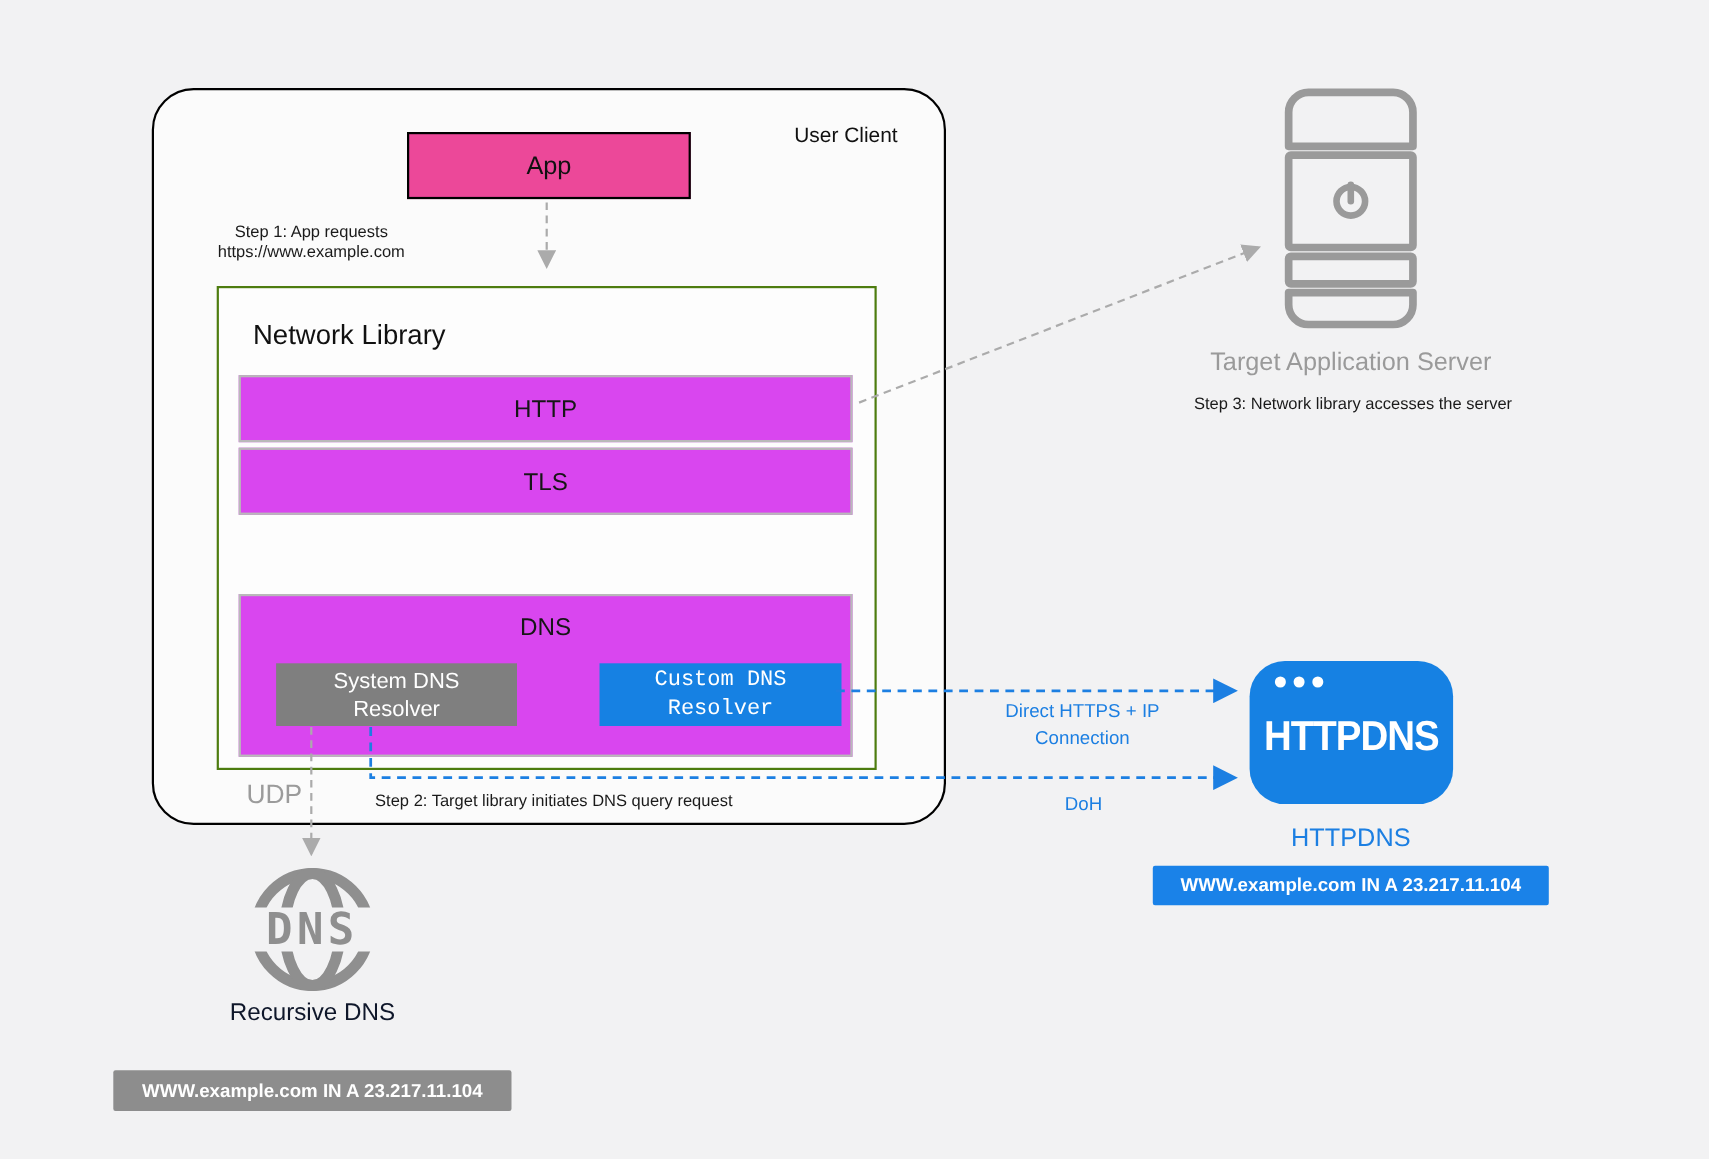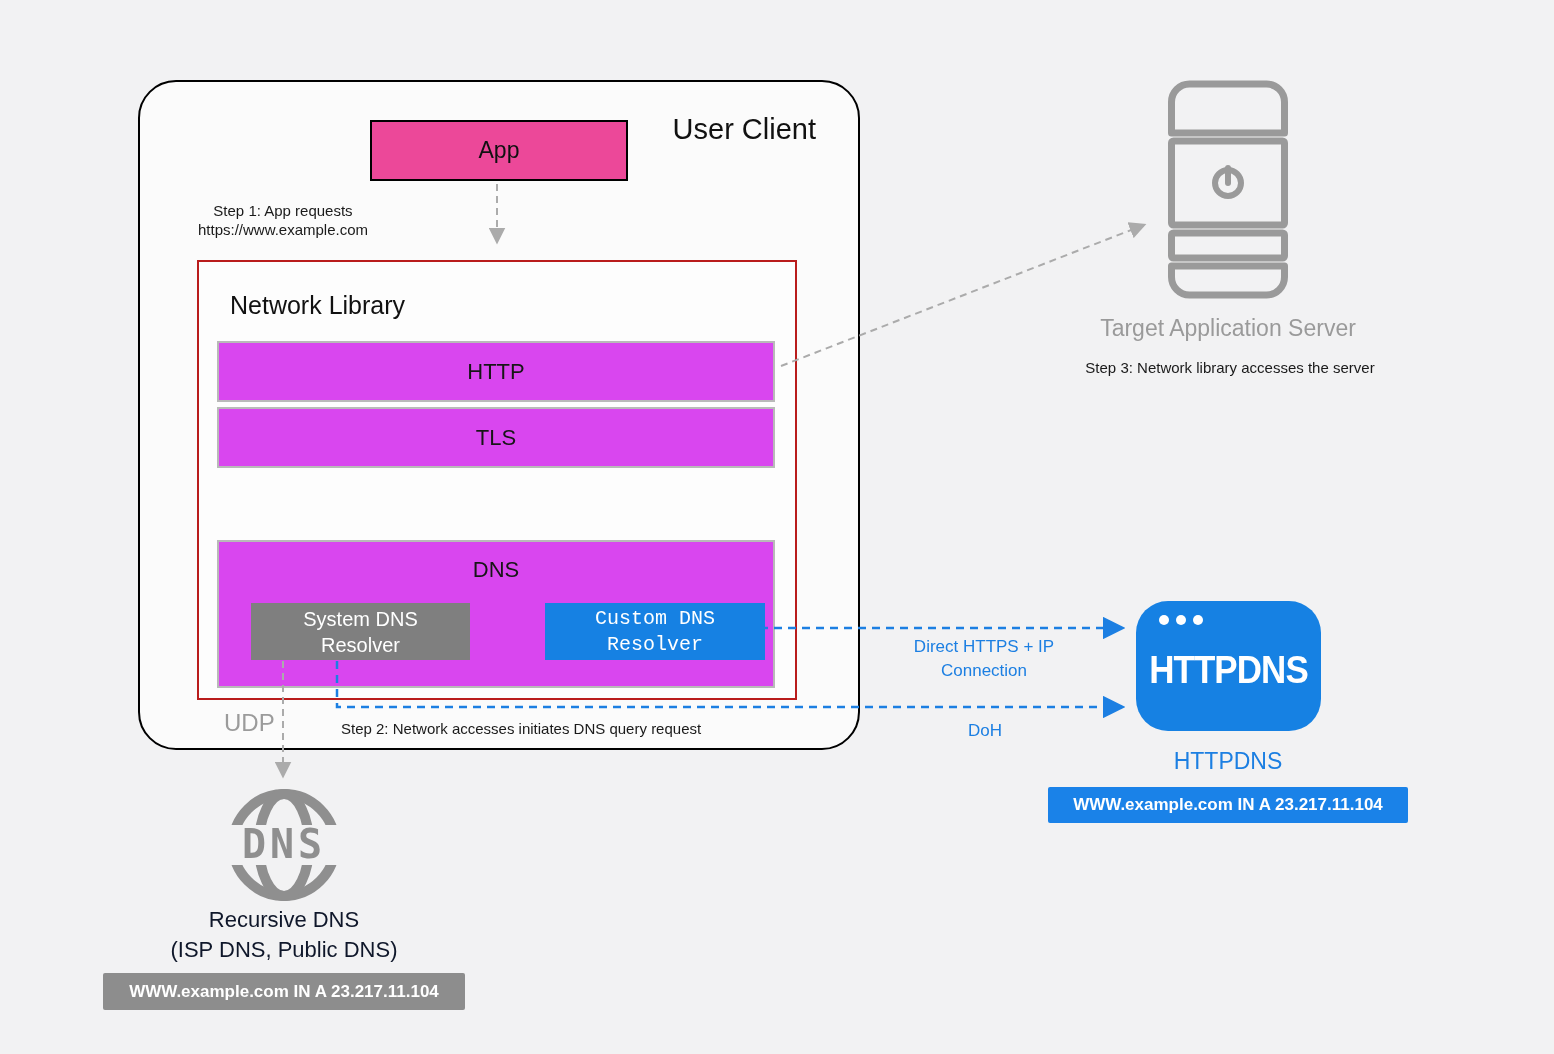--- a/index.html
+++ b/index.html
@@ -19,21 +19,21 @@
     position: absolute;
     left: 138px; top: 80px;
     width: 722px; height: 670px;
     background: #fbfbfb;
     border: 2px solid #000;
     border-radius: 38px;
   }
   .uc-title {
     position: absolute;
     right: 42px; top: 31px;
-    font-size: 29px;
+    font-size: 19px;
     color: #111;
     white-space: nowrap;
   }
   .app-box {
     position: absolute;
     left: 230px; top: 38px;
     width: 258px; height: 61px;
     border: 2px solid #000;
     background: #ec4899;
     display: flex; align-items: center; justify-content: center;
@@ -47,21 +47,21 @@
     font-size: 15px;
     color: #1a1a1a;
     line-height: 19px;
   }
 
   
   .net-lib {
     position: absolute;
     left: 57px; top: 178px;
     width: 600px; height: 440px;
-    border: 2px solid #b91c1c;
+    border: 2px solid #4d7c0f;
     background: #fdfdfd;
   }
   .nl-title {
     position: absolute;
     left: 31px; top: 29px;
     font-size: 25px;
     color: #111;
   }
   .layer {
     position: absolute;
@@ -239,21 +239,21 @@
       </div>
 
       <div class="layer dns-box">
         <div class="dns-label">DNS</div>
         <div class="resolver system">System DNS Resolver</div>
         <div class="resolver custom">Custom DNS Resolver</div>
       </div>
     </div>
 
     <div class="udp-label">UDP</div>
-    <div class="step2-label">Step 2: Network accesses initiates DNS query request</div>
+    <div class="step2-label">Step 2: Target library initiates DNS query request</div>
   </div>
 
   <svg class="server-icon" width="122" height="219" viewBox="0 0 122 219">
     <g fill="none" stroke="#9a9a9a" stroke-width="7" stroke-linejoin="round">
       <path d="M4.5,53 V22 a18,18 0 0 1 18,-18 H99.5 a18,18 0 0 1 18,18 V53 Z"></path>
       <rect x="4.5" y="61" width="113" height="84" rx="2"></rect>
       <circle cx="61" cy="103" r="13" stroke-width="6"></circle>
       <line x1="61" y1="88" x2="61" y2="103" stroke-width="6" stroke-linecap="round"></line>
       <rect x="4.5" y="153" width="113" height="25" rx="2"></rect>
       <path d="M4.5,186 H117.5 V197 a18,18 0 0 1 -18,18 H22.5 a18,18 0 0 1 -18,-18 Z"></path>
@@ -276,21 +276,20 @@
   <svg class="dns-globe" width="114" height="114" viewBox="0 0 114 114">
     <g fill="none" stroke="#8f8f8f" stroke-width="10">
       <circle cx="57" cy="57" r="51"></circle>
       <ellipse cx="57" cy="57" rx="25" ry="51"></ellipse>
     </g>
     <rect x="0" y="37" width="114" height="40" fill="#f2f2f3"></rect>
     <text x="57" y="70" text-anchor="middle" fill="#8f8f8f" font-family="'DejaVu Sans Mono', monospace" font-weight="bold" font-size="40" letter-spacing="4">DNS</text>
   </svg>
   <div class="recursive-label">
     <div>Recursive DNS</div>
-    <div>(ISP DNS, Public DNS)</div>
   </div>
   <div class="badge gray">WWW.example.com IN A 23.217.11.104</div>
 
   <div class="direct-label">
     <div>Direct HTTPS + IP</div>
     <div>Connection</div>
   </div>
   <div class="doh-label">DoH</div>
 
   <svg class="arrow-overlay" width="1554" height="1054" viewBox="0 0 1554 1054">

